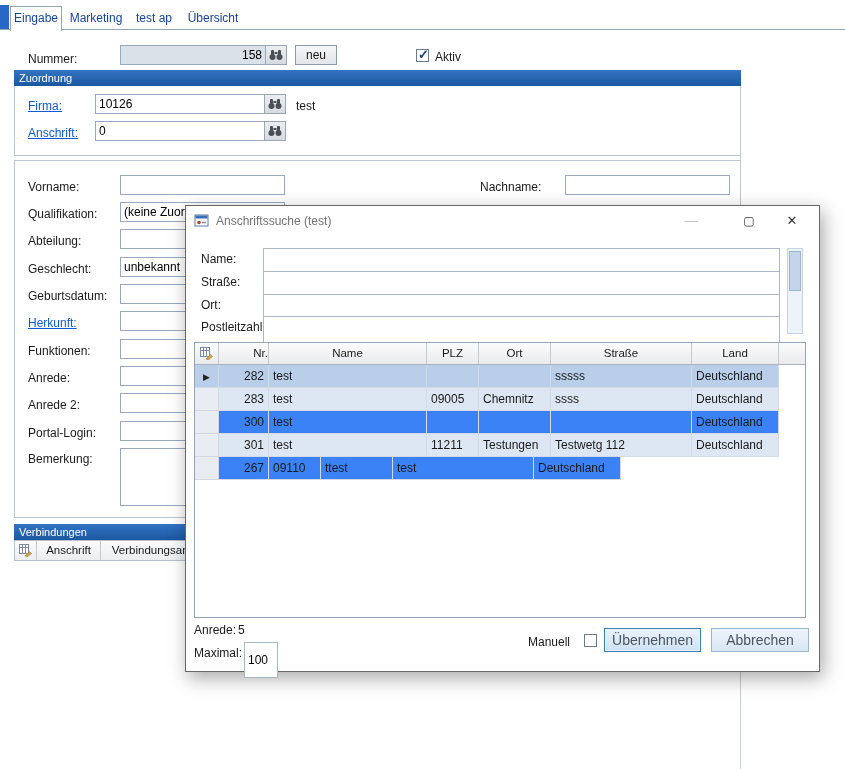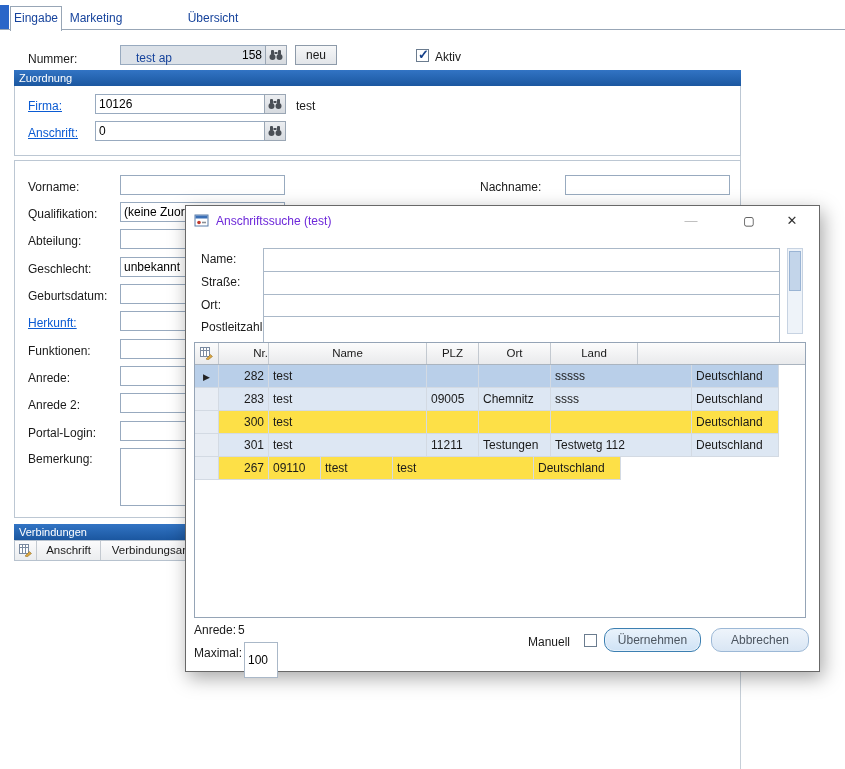--- a/index.html
+++ b/index.html
@@ -33,65 +33,65 @@
   .vline{position:absolute;left:740px;top:70px;width:1px;height:699px;background:#c6cfd8;}
 
   
   .vgrid{position:absolute;left:14px;top:540px;width:727px;height:21px;border:1px solid #b7c2ce;
       box-sizing:border-box;background:linear-gradient(#fbfbfc,#ebedef);display:flex;}
   .vgc{box-sizing:border-box;border-right:1px solid #c3c9d0;text-align:center;line-height:19px;font-size:11.5px;}
 
   
   .dlg{position:absolute;left:185px;top:205px;width:633px;height:465px;background:#fff;
        border:1px solid #686868;box-shadow:3px 6px 18px rgba(0,0,0,.35);z-index:10;box-sizing:content-box;}
-  .dlg-title-text{position:absolute;left:30px;top:8px;font-size:12px;color:#6d28d9;}
+  .dlg-title-text{position:absolute;left:30px;top:8px;font-size:12px;color:#737373;}
   .wctl{position:absolute;top:0;width:36px;height:30px;text-align:center;line-height:30px;font-size:13px;cursor:pointer;}
   .dtb{position:absolute;height:36px;border:1px solid #aab8c8;box-sizing:border-box;background:#fff;
        font-family:"Liberation Sans",sans-serif;font-size:12px;padding:0 3px;outline:none;}
 
   .sbar{position:absolute;left:601px;top:42px;width:16px;height:86px;background:#eef3f9;border:1px solid #c7d3e2;box-sizing:border-box;}
   .sthumb{position:absolute;left:1px;top:2px;width:12px;height:40px;background:#c3d5ea;border:1px solid #9ab4d4;box-sizing:border-box;}
 
   
   .grid{position:absolute;left:8px;top:136px;width:612px;height:276px;border:1px solid #95a4b6;
         box-sizing:border-box;background:#fff;overflow:hidden;}
   .ghr{display:flex;height:21px;border-bottom:1px solid #aab4bf;background:linear-gradient(#fcfcfc,#e9eaec);}
   .gh{box-sizing:border-box;border-right:1px solid #c3c9d0;text-align:center;line-height:20px;font-size:11.5px;cursor:pointer;}
   .gh.fill{flex:1;border-right:none;cursor:default;}
   .gr{display:flex;height:23px;width:584px;cursor:pointer;}
   .gr.alt .gc{background:#dde7f3;}
   .gr.sel{box-shadow:inset 0 0 0 1px #41699c;}
   .gr.sel .gc{background:#b9cfe9;}
   .gc{box-sizing:border-box;border-right:1px solid #d3dae3;border-bottom:1px solid #d3dae3;
-      line-height:22px;padding:0 4px;overflow:hidden;white-space:nowrap;font-size:12px;background:#fde047;}
+      line-height:22px;padding:0 4px;overflow:hidden;white-space:nowrap;font-size:12px;background:#3b82f6;}
   .gsel{width:24px;background:#e8edf4 !important;text-align:center;padding:0;}
   .gr.sel .gsel{background:#b9cfe9 !important;}
   .c-nr{width:50px;text-align:right;}
   .c-name{width:158px;}
   .c-plz{width:52px;}
   .c-ort{width:72px;}
   .c-str{width:141px;}
   .c-land{width:87px;}
   .h-sel{width:24px;display:flex;align-items:center;justify-content:center;cursor:default;}
   .rowarrow{font-size:9px;color:#222;}
 
-  .dbtn{position:absolute;box-sizing:border-box;font-size:12px;text-align:center;line-height:22px;cursor:pointer;color:#4c5560;border-radius:10px;}
+  .dbtn{position:absolute;box-sizing:border-box;font-size:14px;text-align:center;line-height:22px;cursor:pointer;color:#4c5560;}
   .dbtn.primary{border:1px solid #3c7fb1;background:linear-gradient(#eaf3fc,#cfe2f5);box-shadow:inset 0 0 0 1px #e6f1fb;}
   .dbtn.secondary{border:1px solid #9cb8d6;background:linear-gradient(#eef4fb,#d9e6f4);}
 </style>
 </head>
 <body>
 
 <div class="root">
 
   <div class="corner"></div>
   <div class="tabline"></div>
   <div class="tab active" style="left:10px;width:50px;">Eingabe</div>
   <div class="tab" style="left:66px;width:60px;">Marketing</div>
-  <div class="tab" style="left:130px;width:48px;margin-top:40px;">test ap</div>
+  <div class="tab" style="left:130px;width:48px;">test ap</div>
   <div class="tab" style="left:184px;width:58px;">Übersicht</div>
 
   <div class="vline"></div>
 
   <div class="lbl" style="left:28px;top:52px;">Nummer:</div>
   <input class="tb gray" style="left: 120px; top: 45px; width: 146px;" readonly="" value="158">
   <div class="lookup" style="left:265px;top:45px;">
     <svg width="14" height="12" viewBox="0 0 14 12">
         <circle cx="3.5" cy="8" r="3" fill="#4a4f56"></circle>
         <circle cx="10.5" cy="8" r="3" fill="#4a4f56"></circle>
@@ -217,20 +217,21 @@
               <line x1="0.5" y1="3.5" x2="9.5" y2="3.5" stroke="#7a8aa0"></line>
               <line x1="3.5" y1="0.5" x2="3.5" y2="9.5" stroke="#7a8aa0"></line>
               <line x1="6.5" y1="0.5" x2="6.5" y2="9.5" stroke="#7a8aa0"></line>
               <path d="M6 12 L10.5 7.5 L12.5 9.5 L8 13 Z" fill="#d9a441" stroke="#8a6a20" stroke-width="0.5"></path>
             </svg>
         </div>
         <div class="gh c-nr">Nr.</div>
         <div class="gh c-name">Name</div>
         <div class="gh c-plz">PLZ</div>
         <div class="gh c-ort">Ort</div>
+        <div class="gh c-str">Straße</div>
         <div class="gh c-land">Land</div>
         <div class="gh fill"></div>
       </div>
 
       <div class="gr sel">
         <div class="gc gsel"><span class="rowarrow">▶</span></div>
         <div class="gc c-nr">282</div>
         <div class="gc c-name">test</div>
         <div class="gc c-plz"></div>
         <div class="gc c-ort"></div>

